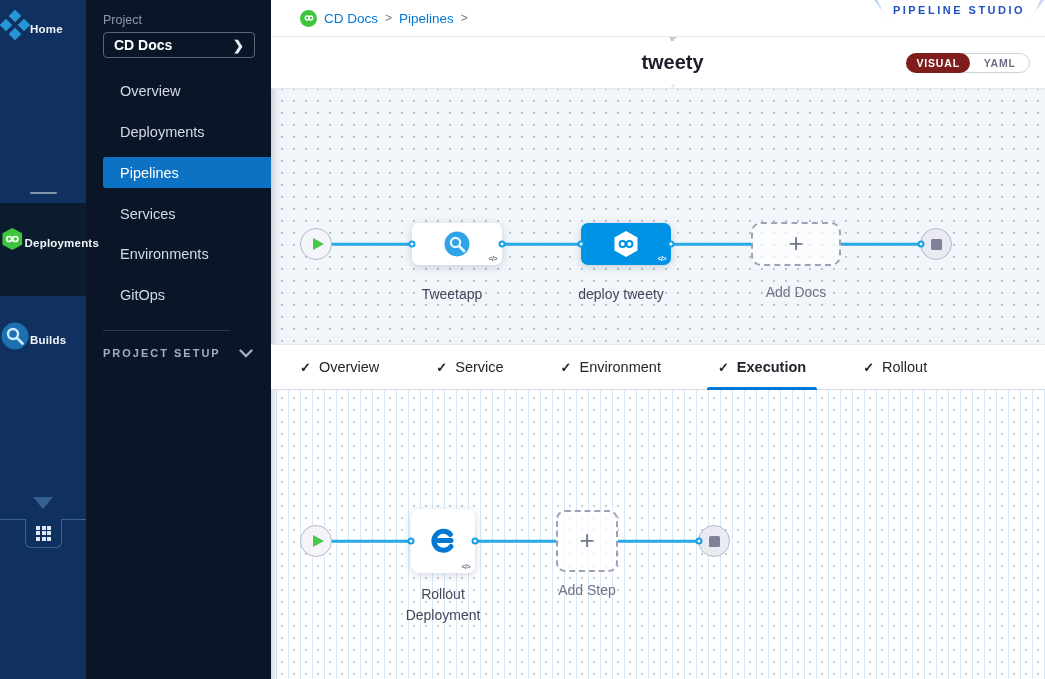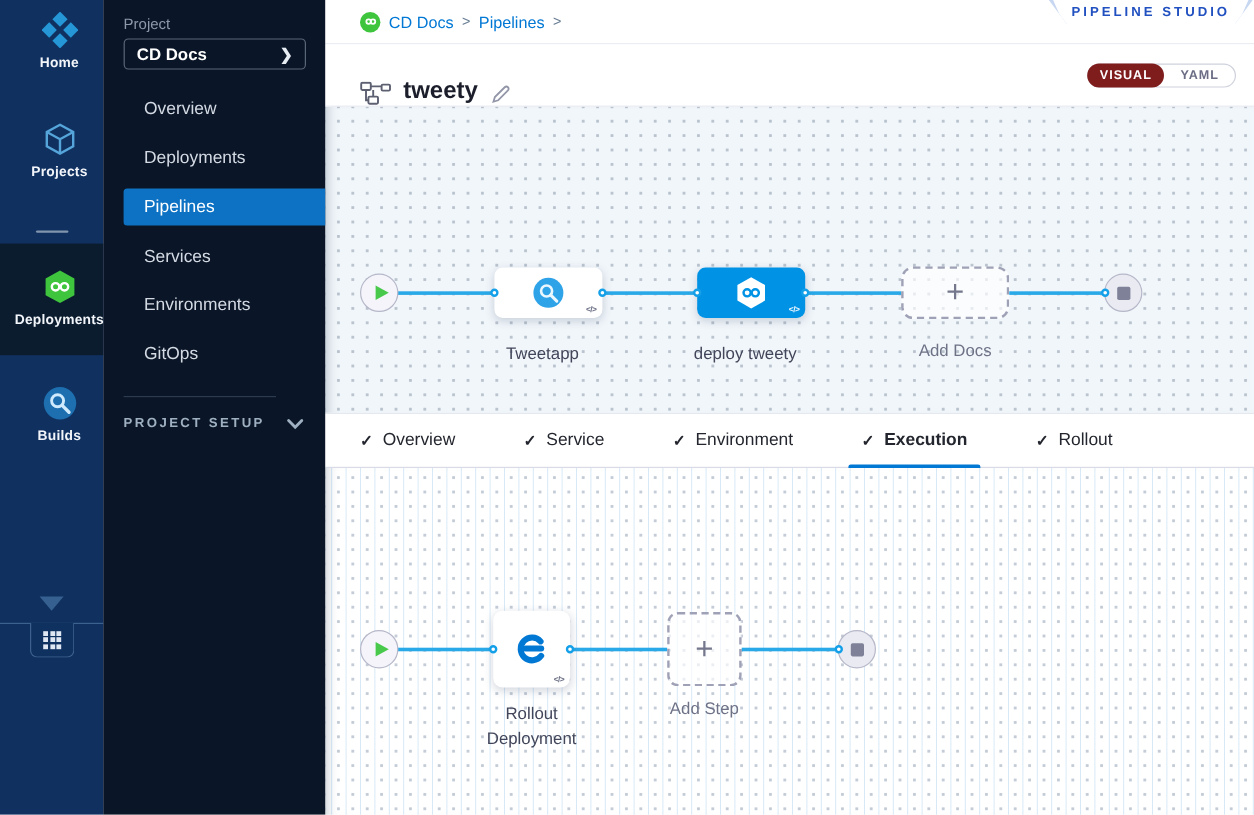--- a/index.html
+++ b/index.html
@@ -1,21 +1,21 @@
 <!DOCTYPE html>
 <html><head>
 <meta charset="utf-8">
 <style>
   * { box-sizing: border-box; margin: 0; padding: 0; }
   html,body { width:1045px; height:679px; overflow:hidden; }
   body { font-family:"Liberation Sans", sans-serif; display:flex; background:#fff; }
 
   
   .rail { position:relative; width:86px; height:679px; background:#103160; flex:0 0 86px; z-index:5; }
-  .rail-item { position:absolute; left:0; width:99px; display:flex; flex-direction:column; align-items:center; cursor:pointer; }
+  .rail-item { position:absolute; left:0; width:99px; display:flex; flex-direction:row; align-items:center; cursor:pointer; }
   .rail-item .lbl { color:#f2f5f9; font-size:11.5px; font-weight:bold; margin-top:7px; letter-spacing:.2px; }
   .rail-active-block { position:absolute; left:0; top:203px; width:86px; height:93px; background:#0b1c2f; }
   .rail-divider { position:absolute; left:30px; top:192px; width:27px; height:2px; background:#8195ad; border-radius:2px; }
   .rail-chevron { position:absolute; left:33px; top:497px; width:0; height:0; border-left:10px solid transparent; border-right:10px solid transparent; border-top:12px solid #35608f; cursor:pointer; }
   .rail-divider2 { position:absolute; left:0; top:519px; width:86px; height:1px; background:#3c618e; }
   .rail-appbox { position:absolute; left:25px; top:519px; width:37px; height:29px; border:1px solid #3c618e; border-top:none; border-radius:0 0 6px 6px; background:#0f3160; display:flex; align-items:center; justify-content:center; cursor:pointer; }
   .grid9 { display:grid; grid-template-columns:repeat(3,4px); grid-template-rows:repeat(3,4px); gap:1.5px; }
   .grid9 span { background:#dfe7f2; }
 
   
@@ -33,21 +33,21 @@
   
   .main { position:relative; flex:1; height:679px; display:flex; flex-direction:column; background:#fff; min-width:0; }
   .crumb-row { position:relative; height:37px; border-bottom:1px solid #e6e9f0; display:flex; align-items:center; padding-left:29px; background:#fff; }
   .crumb { display:flex; align-items:center; gap:7px; font-size:13.5px; }
   .crumb a { color:#0278d5; text-decoration:none; cursor:pointer; }
   .crumb .sep { color:#6a7f95; font-size:12px; }
   .cd-badge-icon { width:17px; height:17px; border-radius:50%; background:#3ec53d; display:inline-flex; align-items:center; justify-content:center; }
   .studio-badge { position:absolute; right:1px; top:0; width:170px; height:20px; clip-path:polygon(0 0,100% 0,calc(100% - 15px) 100%,15px 100%); background:#c7d6f1; display:flex; align-items:center; justify-content:center; }
   .studio-badge .inner { width:168px; height:32px; clip-path:polygon(0 0,100% 0,calc(100% - 14px) 100%,14px 100%); background:#ffffff; display:flex; align-items:center; justify-content:center; font-size:11px; font-weight:bold; letter-spacing:2.5px; color:#2150c0; }
 
-  .title-row { position:relative; height:52px; border-bottom:1px solid #e6e9f0; display:flex; align-items:flex-end; padding-left:29px; gap:10px; background:#fff; }
+  .title-row { position:relative; height:52px; border-bottom:1px solid #e6e9f0; display:flex; align-items:center; padding-left:29px; gap:10px; background:#fff;flex-direction:column; }
   .pipe-title { font-size:20px; font-weight:bold; color:#1c1f2b; }
   .view-toggle { position:absolute; right:15px; top:16px; width:124px; height:20px; border:1px solid #cfd2dd; border-radius:10px; background:#fff; display:flex; align-items:center; }
   .view-toggle .seg { flex:1; text-align:center; font-size:10.5px; font-weight:bold; letter-spacing:.8px; color:#6b6d85; cursor:pointer; line-height:18px; }
   .view-toggle .seg.on { background:#7f1d1d; color:#fff; border-radius:10px; height:20px; line-height:20px; margin:-1px 0 -1px -1px; flex:1.1; }
 
   .canvas { position:relative; box-shadow:inset 9px 0 10px -8px rgba(15,35,70,.28); }
   .canvas-stages { height:255px; background-color:#f1f6fa;
     background-image:radial-gradient(circle,#b9c3ce 1.1px,transparent 1.4px); background-size:12px 12px; background-position:5px 6px; }
   .canvas-steps { flex:1; background-color:#fff;
     background-image:linear-gradient(90deg,rgba(165,205,238,.45) 1px,transparent 1px),radial-gradient(circle,#c3cbd7 1.1px,transparent 1.4px); background-size:12px 12px; background-position:5px 2px; }
@@ -86,27 +86,20 @@
       <g fill="#2596d6">
           <rect x="10.5" y="1.5" width="9" height="9" transform="rotate(45 15 6)"></rect>
           <rect x="1.5" y="10.5" width="9" height="9" transform="rotate(45 6 15)"></rect>
           <rect x="19.5" y="10.5" width="9" height="9" transform="rotate(45 24 15)"></rect>
           <rect x="10.5" y="19.5" width="9" height="9" transform="rotate(45 15 24)"></rect>
         </g>
     </svg>
     <span class="lbl">Home</span>
   </div>
 
-  <div class="rail-item" style="top:101px">
-    <svg width="30" height="30" viewBox="0 0 30 30" fill="none" stroke="#55a5da" stroke-width="2">
-      <path d="M15 3 L26 9 V21 L15 27 L4 21 V9 Z"></path>
-        <path d="M4 9 L15 15 L26 9 M15 15 V27"></path>
-    </svg>
-    <span class="lbl">Projects</span>
-  </div>
 
   <div class="rail-divider"></div>
 
   <div class="rail-item" style="top:224px">
     <svg width="30" height="30" viewBox="0 0 30 30">
       <path d="M15 1.5 L27 8 V22 L15 28.5 L3 22 V8 Z" fill="#3ec53d"></path>
       <g fill="none" stroke="#fff" stroke-width="2">
           <circle cx="11.3" cy="15" r="3.1"></circle>
           <circle cx="18.7" cy="15" r="3.1"></circle>
         </g>

